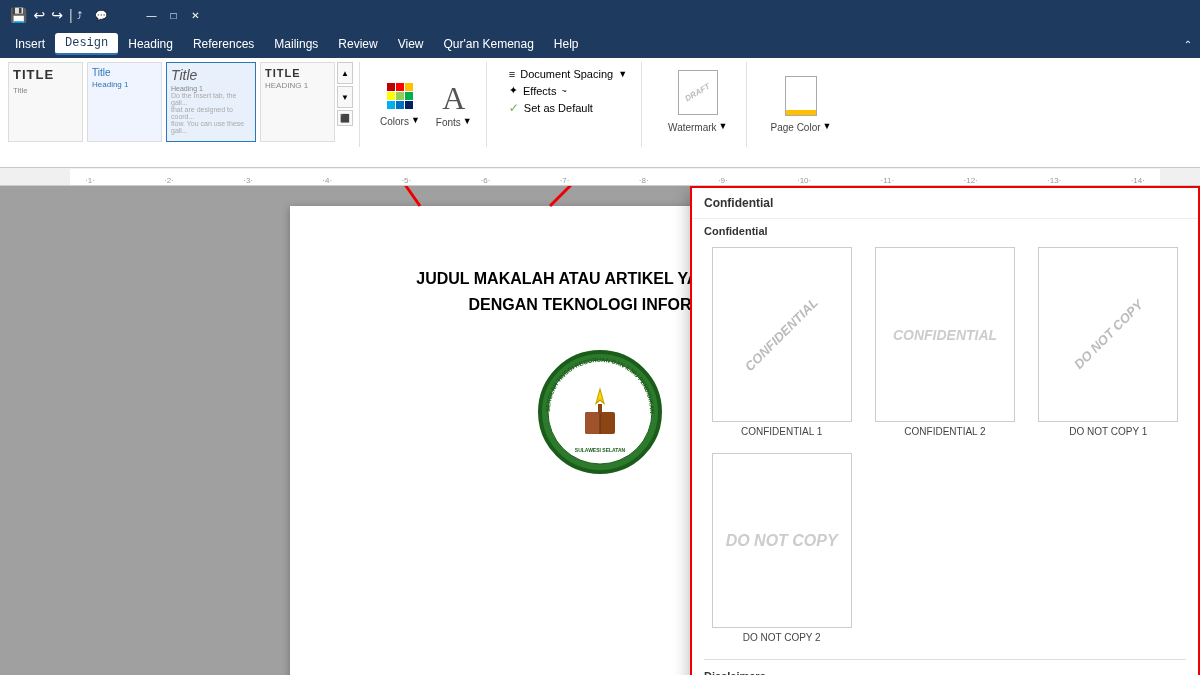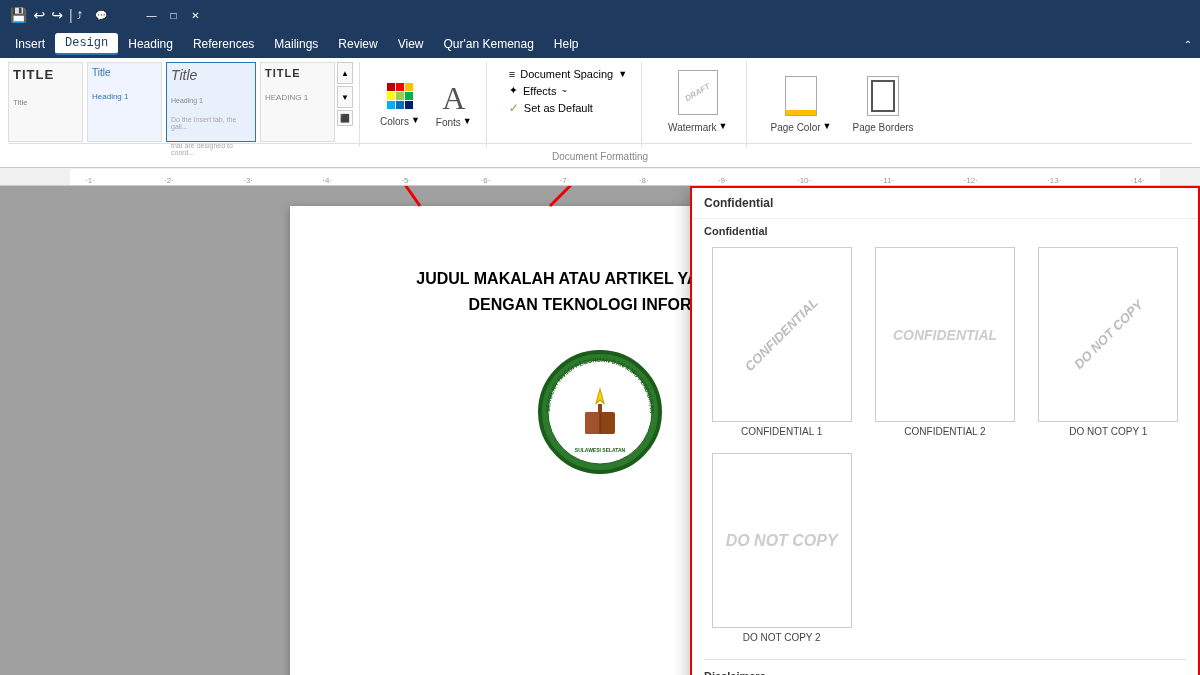--- a/index.html
+++ b/index.html
@@ -60,21 +60,20 @@
       width: 75px;
       height: 80px;
       border: 1px solid #ddd;
       display: flex;
       flex-direction: column;
       align-items: flex-start;
       padding: 4px;
       cursor: pointer;
       background: #f8f8f8;
       font-size: 9px;
-      gap: 12px;
     }
     .style-item.active { border-color: #2e75b6; background: #e8f0fb; }
 
     
     .colors-section {
       display: flex;
       flex-direction: column;
       align-items: center;
       border-right: 1px solid #e0e0e0;
       padding: 4px 10px;
@@ -538,31 +537,22 @@
   <div class="page-tools-section">
     <div class="page-tool-btn">
       <div class="page-tool-icon">
         <div class="page-color-bar"></div>
       </div>
       <div style="display:flex; align-items:center; gap:2px;">
         <span class="btn-label">Page Color</span>
         <span style="font-size:9px;">▼</span>
       </div>
     </div>
-    <div class="page-tool-btn">
-      <div class="page-tool-icon">
-        <div class="page-borders-lines"></div>
-      </div>
-      <span class="btn-label">Page Borders</span>
-    </div>
-  </div>
-
-  <div style="position:absolute; bottom:3px; left:8px; right:8px; border-top:1px solid #e0e0e0; text-align:center; padding-top:2px;">
-    <span style="font-size:10px; color:#888;">Document Formatting</span>
-  </div>
+  </div>
+
 </div>
 
 <div class="ruler">
   <div style="width:30px; height:16px; background:#f0f0f0;"></div>
   <div class="ruler-inner">
     <div style="display:flex; justify-content:space-between; width:100%; padding:0 10px;">
       <span class="ruler-tick">·1·</span>
       <span class="ruler-tick">·2·</span>
       <span class="ruler-tick">·3·</span>
       <span class="ruler-tick">·4·</span>

